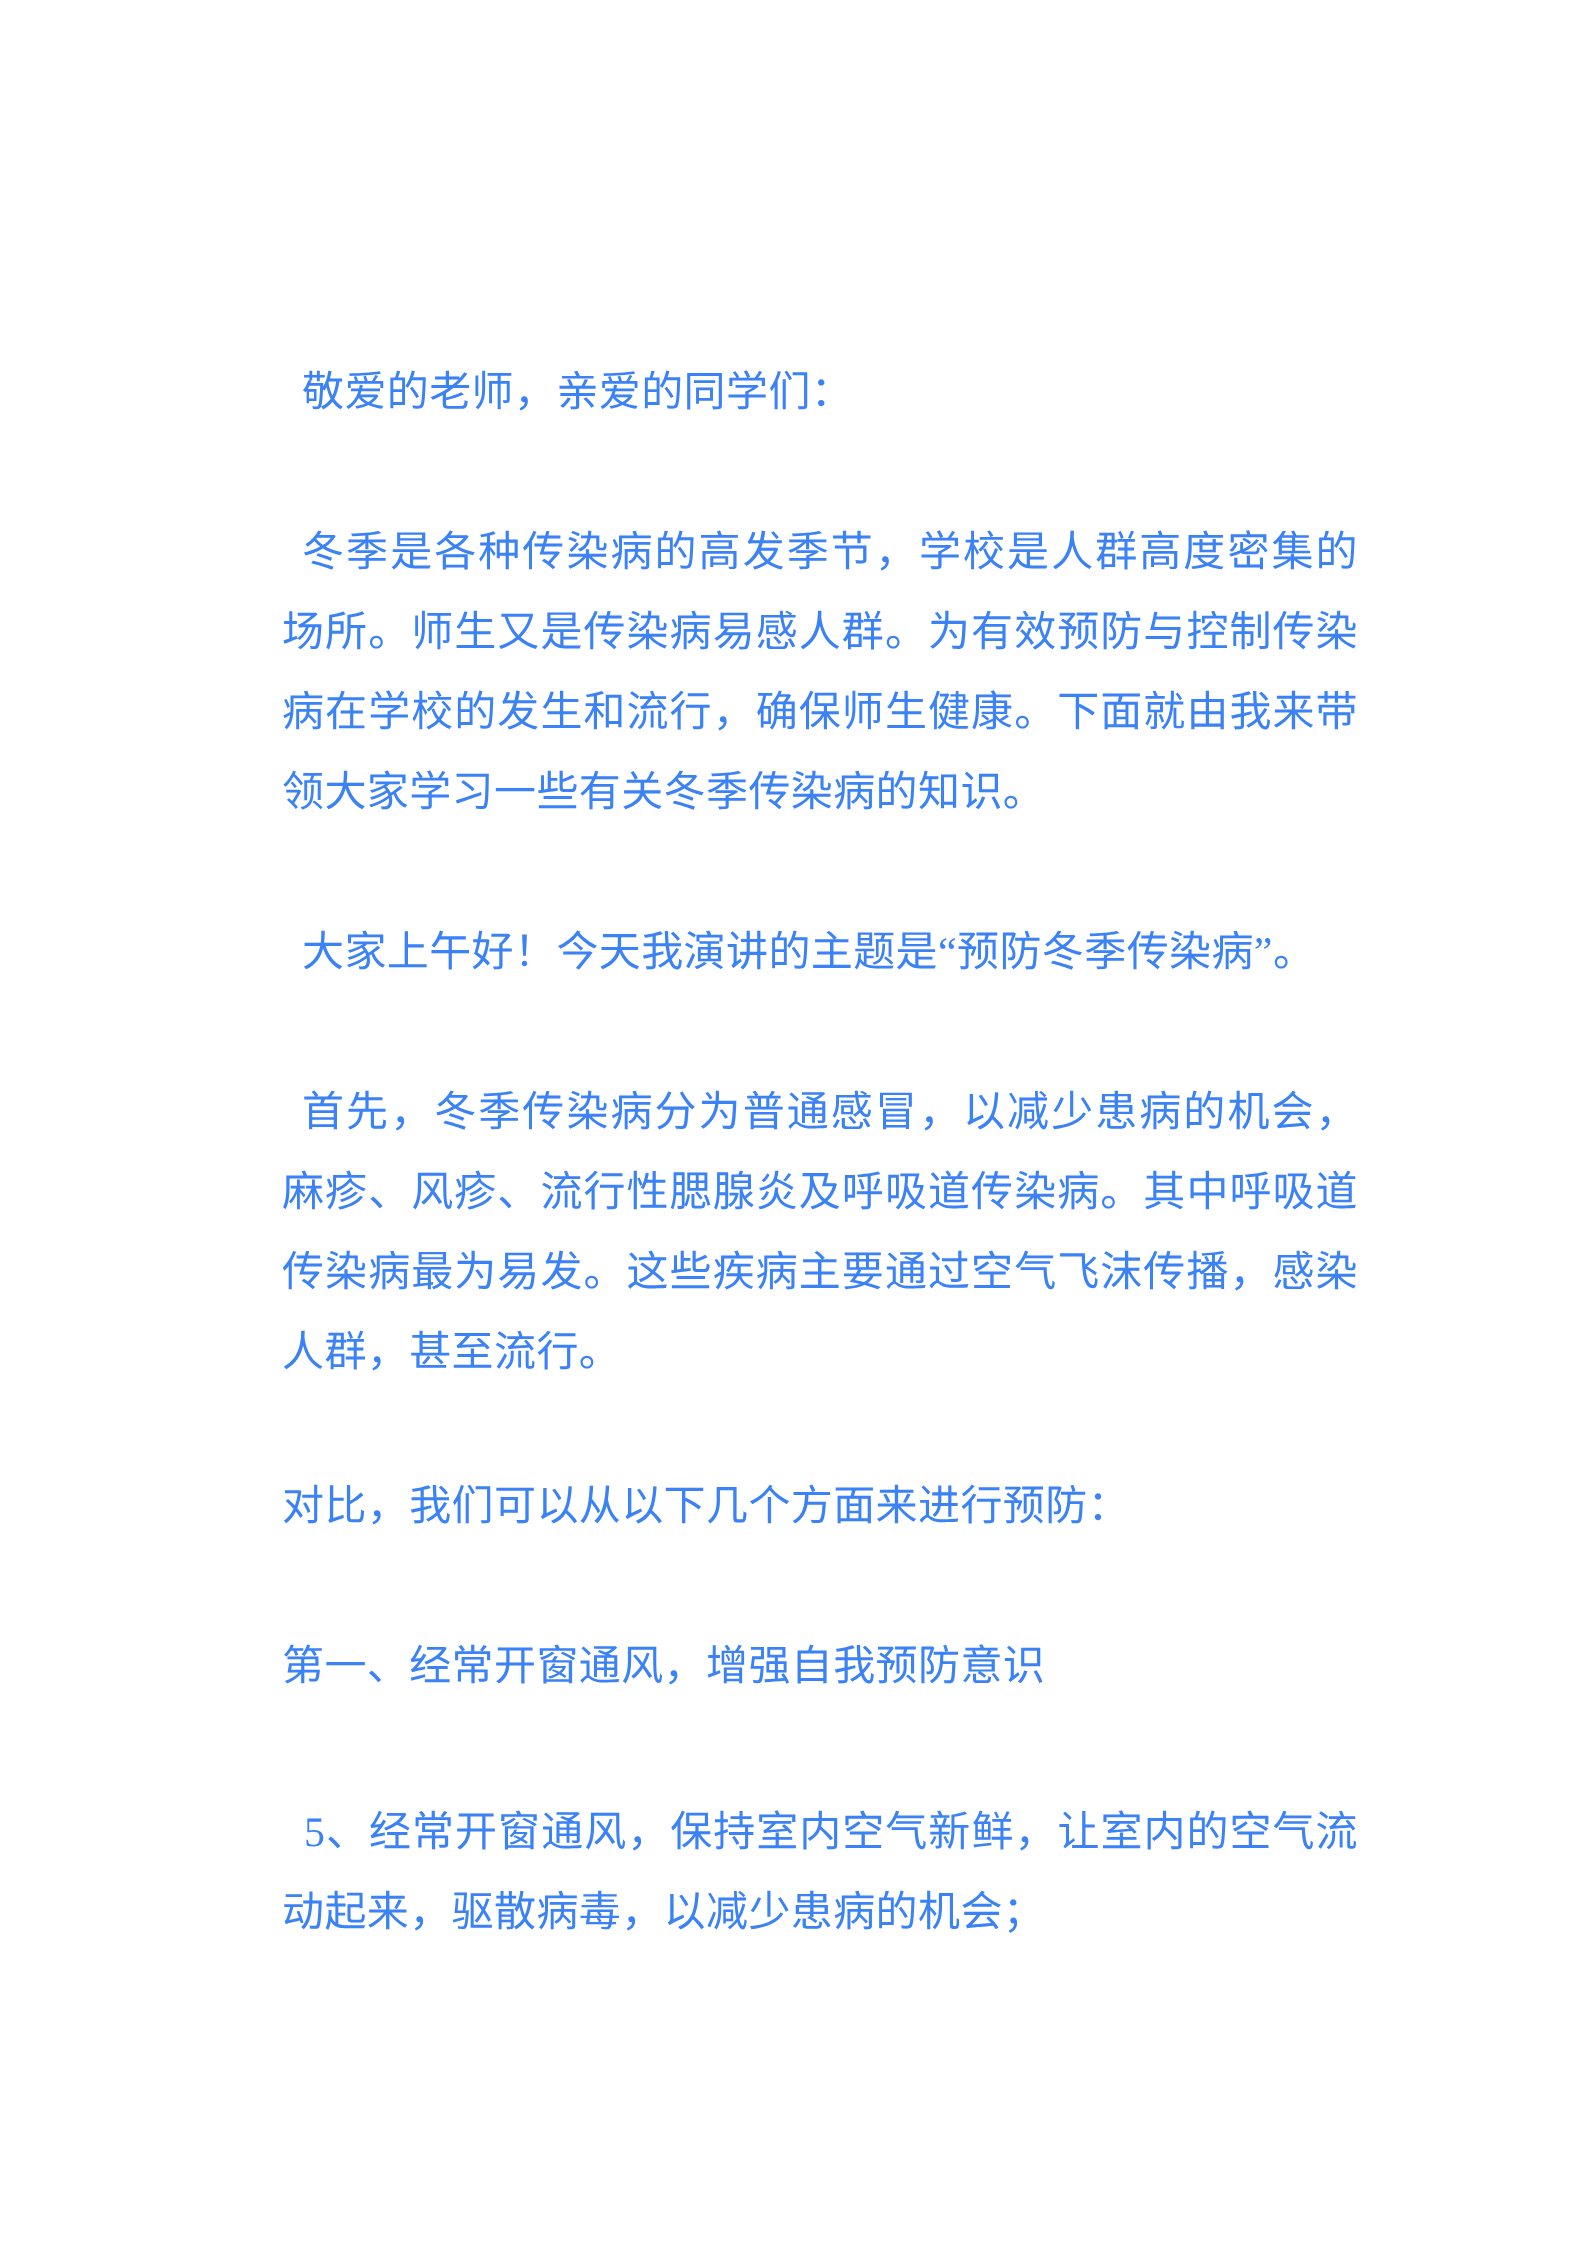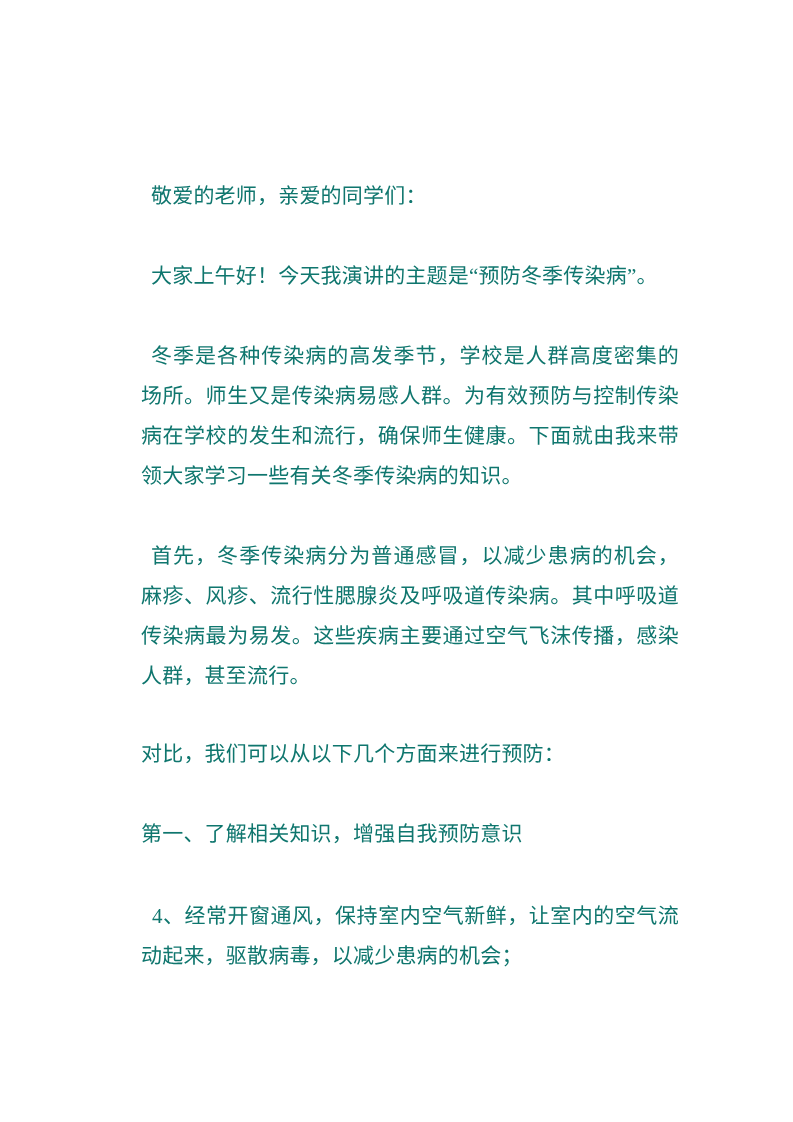--- a/index.html
+++ b/index.html
@@ -23,21 +23,21 @@
     position: absolute;
     left: 141px;
     top: 176px;
     width: 538px;
   }
 
   .para {
     font-family: "Liberation Serif", "DejaVu Serif", serif;
     font-size: 21px;
     line-height: 40px;
-    color: #0f766e;
+    color: #3b82f6;
     text-align: justify;
     text-justify: inter-ideograph;
     margin: 0 0 40px 0;
     text-indent: 10px;
     letter-spacing: 0.2px;
     word-break: break-all;
     -webkit-font-smoothing: antialiased;
   }
 
   .para:last-child {
@@ -56,26 +56,26 @@
   }
 </style>
 </head>
 <body>
 
 <div class="page">
   <div class="doc-body">
 
     <p class="para">敬爱的老师，亲爱的同学们：</p>
 
+    <p class="para">冬季是各种传染病的高发季节，学校是人群高度密集的场所。师生又是传染病易感人群。为有效预防与控制传染病在学校的发生和流行，确保师生健康。下面就由我来带领大家学习一些有关冬季传染病的知识。</p>
+
     <p class="para">大家上午好！今天我演讲的主题是“预防冬季传染病”。</p>
-
-    <p class="para">冬季是各种传染病的高发季节，学校是人群高度密集的场所。师生又是传染病易感人群。为有效预防与控制传染病在学校的发生和流行，确保师生健康。下面就由我来带领大家学习一些有关冬季传染病的知识。</p>
 
     <p class="para">首先，冬季传染病分为普通感冒，以减少患病的机会，麻疹、风疹、流行性腮腺炎及呼吸道传染病。其中呼吸道传染病最为易发。这些疾病主要通过空气飞沫传播，感染人群，甚至流行。</p>
 
     <p class="para flush">对比，我们可以从以下几个方面来进行预防：</p>
 
-    <p class="para flush">第一、了解相关知识，增强自我预防意识</p>
+    <p class="para flush">第一、经常开窗通风，增强自我预防意识</p>
 
-    <p class="para numbered">4、经常开窗通风，保持室内空气新鲜，让室内的空气流动起来，驱散病毒，以减少患病的机会；</p>
+    <p class="para numbered">5、经常开窗通风，保持室内空气新鲜，让室内的空气流动起来，驱散病毒，以减少患病的机会；</p>
 
   </div>
 </div>
 
 </body></html>

